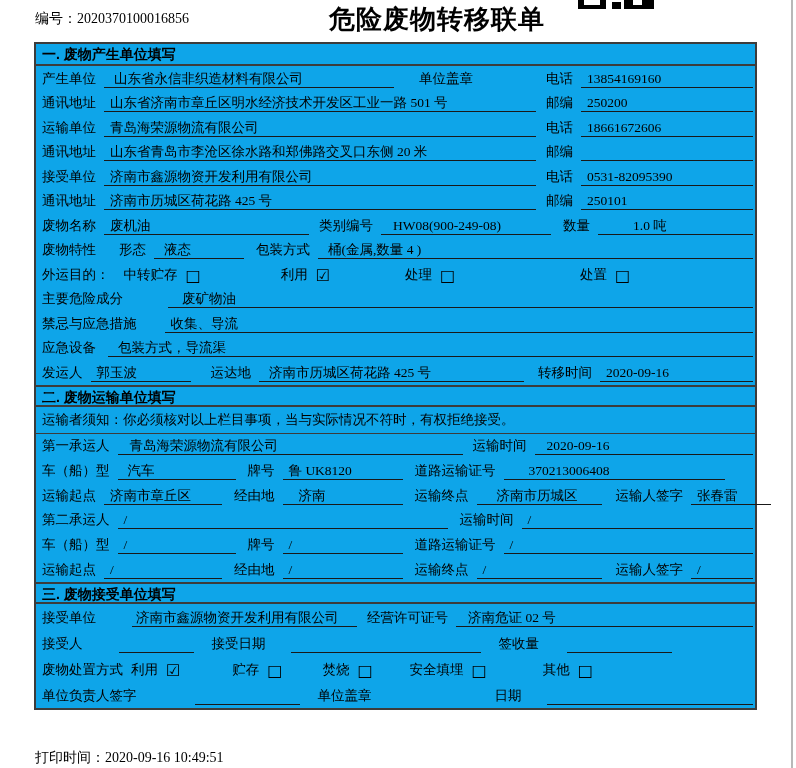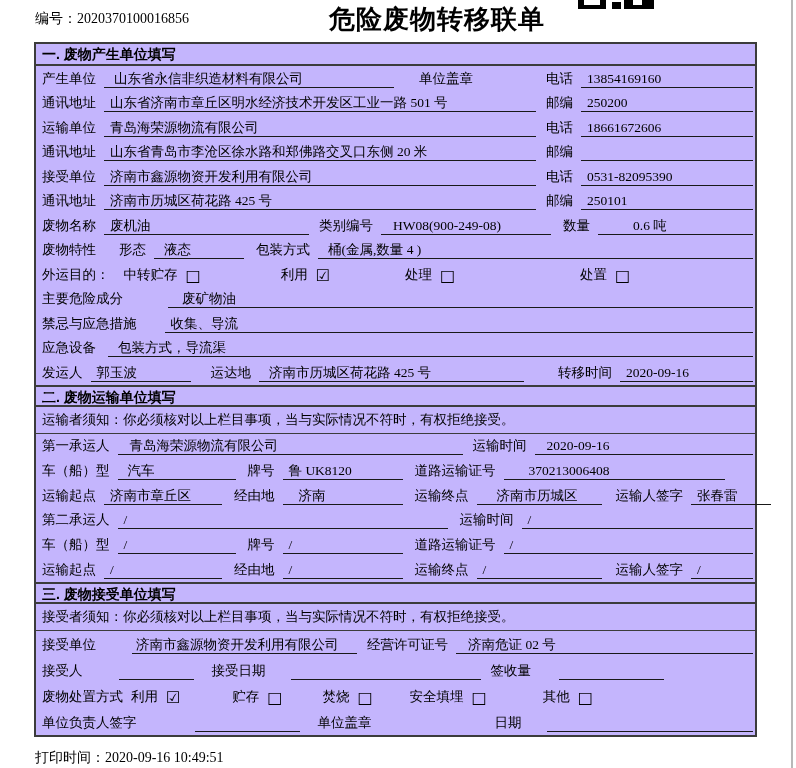--- a/index.html
+++ b/index.html
@@ -13,21 +13,21 @@
   .doc-title {
     position:absolute; left:78px; right:0; top:2px; text-align:center;
     font-size:26px; font-weight:bold; letter-spacing:1px;
     font-family:"Liberation Sans","DejaVu Sans",sans-serif;
   }
   .qr-frag { position:absolute; left:578px; top:0; }
   .page-edge { position:absolute; right:3px; top:0; bottom:0; width:2px; background:#b8b8b8; }
 
   .form-table {
     position:absolute; left:34px; top:42px; width:723px;
-    border:2px solid #3c3c3c; background:#c4b5fd;
+    border:2px solid #3c3c3c; background:#0ea5e9;
   }
   .sec-header {
     height:22px; line-height:21px; font-weight:bold; font-size:14px;
     padding-left:6px; border-bottom:2px solid #3c3c3c;
     font-family:"Liberation Sans","DejaVu Sans",sans-serif;
   }
   .sec-header.mid { border-top:2px solid #3c3c3c; }
   .notice {
     height:27px; line-height:26px; padding-left:6px;
     border-bottom:1.5px solid #3c3c3c; white-space:nowrap;
@@ -130,21 +130,21 @@
           <span class="uv" style="width:172px">250101</span>
         </span>
       </div>
 
       <div class="row">
         <span class="lbl">废物名称</span>
         <span class="uv" style="width:205px">废机油</span>
         <span class="lbl" style="margin-left:10px">类别编号</span>
         <span class="uv" style="width:170px;padding-left:12px">HW08(900-249-08)</span>
         <span class="lbl" style="margin-left:12px">数量</span>
-        <span class="uv fill" style="padding-left:35px">0.6 吨</span>
+        <span class="uv fill" style="padding-left:35px">1.0 吨</span>
       </div>
 
       <div class="row">
         <span class="lbl">废物特性</span>
         <span class="lbl" style="margin-left:15px">形态</span>
         <span class="uv" style="width:90px;padding-left:10px">液态</span>
         <span class="lbl" style="margin-left:12px">包装方式</span>
         <span class="uv fill" style="padding-left:10px">桶(金属,数量 4 )</span>
       </div>
 
@@ -173,21 +173,21 @@
       <div class="row">
         <span class="lbl">应急设备</span>
         <span class="uv fill" style="margin-left:4px;padding-left:10px">包装方式，导流渠</span>
       </div>
 
       <div class="row">
         <span class="lbl">发运人</span>
         <span class="uv c" style="width:100px">郭玉波</span>
         <span class="lbl" style="margin-left:20px">运达地</span>
         <span class="uv" style="width:265px;padding-left:10px">济南市历城区荷花路 425 号</span>
-        <span class="lbl" style="margin-left:34px">转移时间</span>
+        <span class="lbl" style="margin-left:14px">转移时间</span>
         <span class="uv fill">2020-09-16</span>
       </div>
     </div>
 
     <div class="s2">
       <div class="sec-header mid">二. 废物运输单位填写</div>
       <div class="notice">运输者须知：你必须核对以上栏目事项，当与实际情况不符时，有权拒绝接受。</div>
 
       <div class="row">
         <span class="lbl">第一承运人</span>
@@ -239,35 +239,34 @@
         <span class="uv c" style="width:120px">/</span>
         <span class="lbl" style="margin-left:12px">运输终点</span>
         <span class="uv c" style="width:125px">/</span>
         <span class="lbl" style="margin-left:14px">运输人签字</span>
         <span class="uv fill c">/</span>
       </div>
     </div>
 
     <div class="s3">
       <div class="sec-header mid">三. 废物接受单位填写</div>
-      <div class="notice">接受者须知：你必须核对以上栏目事项，当与实际情况不符时，有权拒绝接受。</div>
 
       <div class="row">
         <span class="lbl">接受单位</span>
         <span class="uv" style="width:225px;margin-left:28px;padding-left:4px">济南市鑫源物资开发利用有限公司</span>
         <span class="lbl" style="margin-left:10px">经营许可证号</span>
         <span class="uv fill" style="padding-left:12px">济南危证 02 号</span>
       </div>
 
       <div class="row">
         <span class="lbl">接受人</span>
         <span class="uv" style="width:75px;margin-left:28px"></span>
         <span class="lbl" style="margin-left:18px">接受日期</span>
         <span class="uv" style="width:190px;margin-left:17px"></span>
-        <span class="lbl" style="margin-left:10px">签收量</span>
+        <span class="lbl" style="margin-left:18px">签收量</span>
         <span class="uv" style="width:105px;margin-left:20px"></span>
       </div>
 
       <div class="row">
         <span class="lbl">废物处置方式</span>
         <span class="lbl">利用</span>
         <span class="cb">☑</span>
         <span class="lbl" style="margin-left:52px">贮存</span>
         <span class="cb">□</span>
         <span class="lbl" style="margin-left:40px">焚烧</span>

